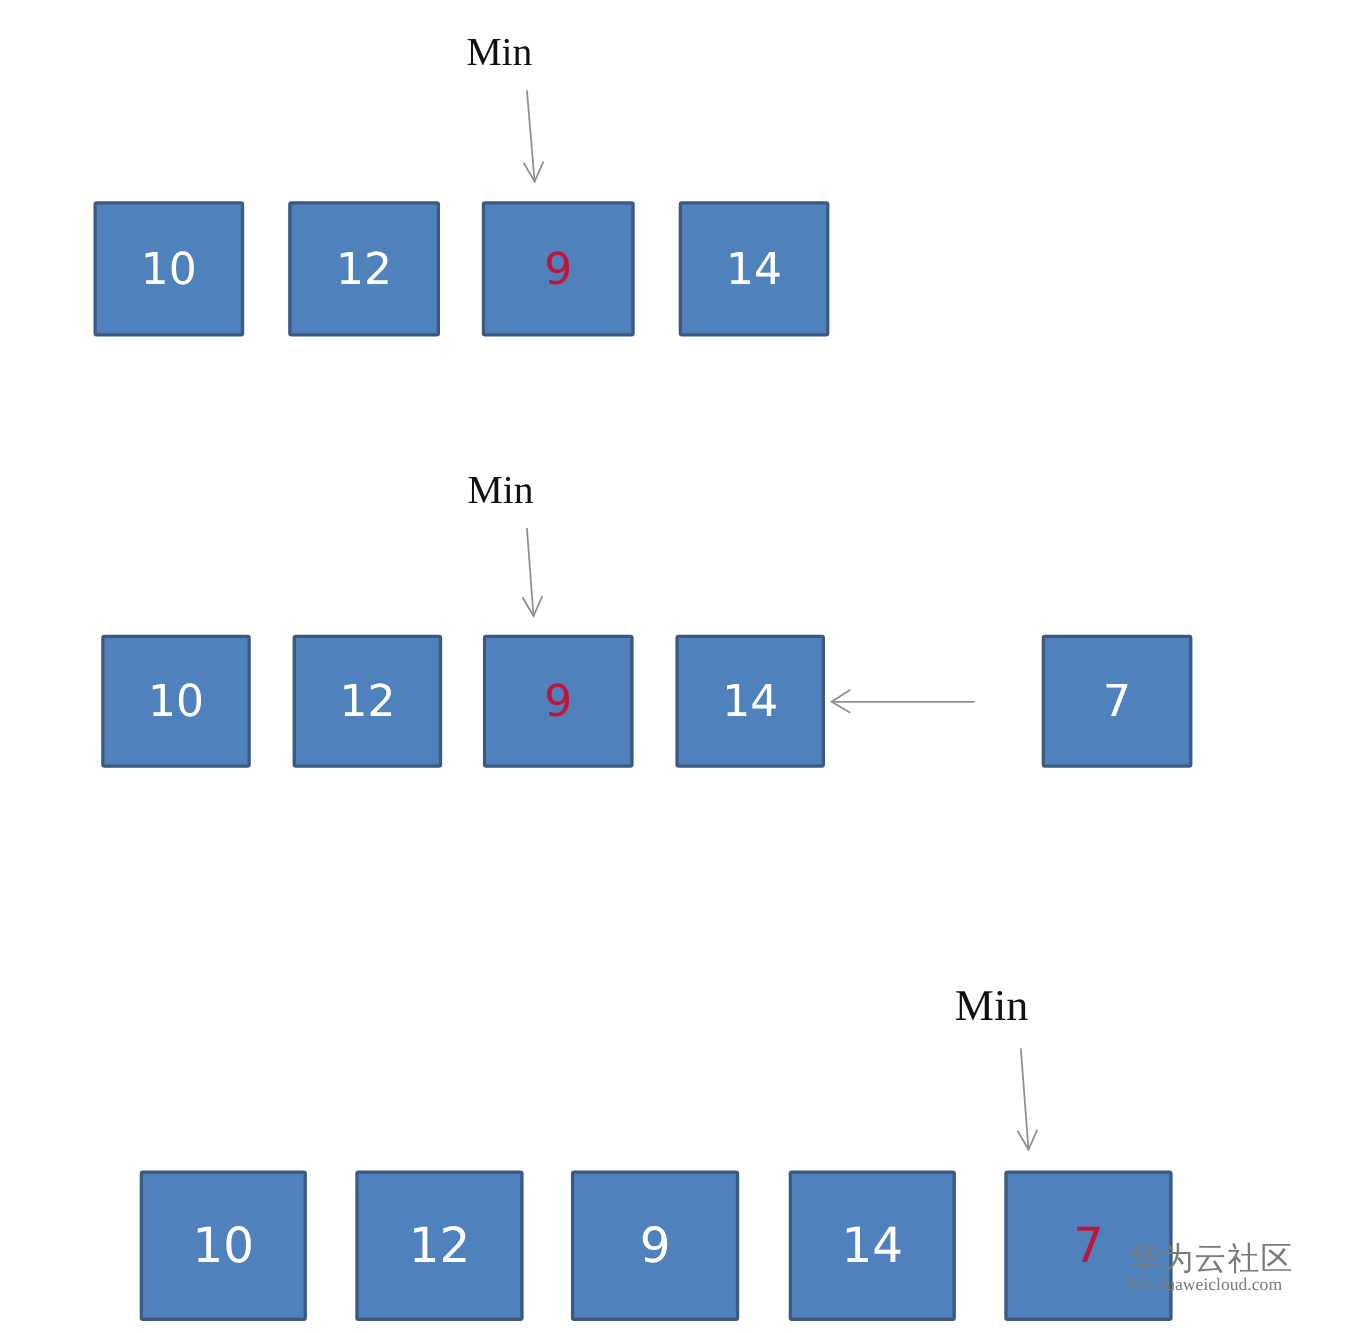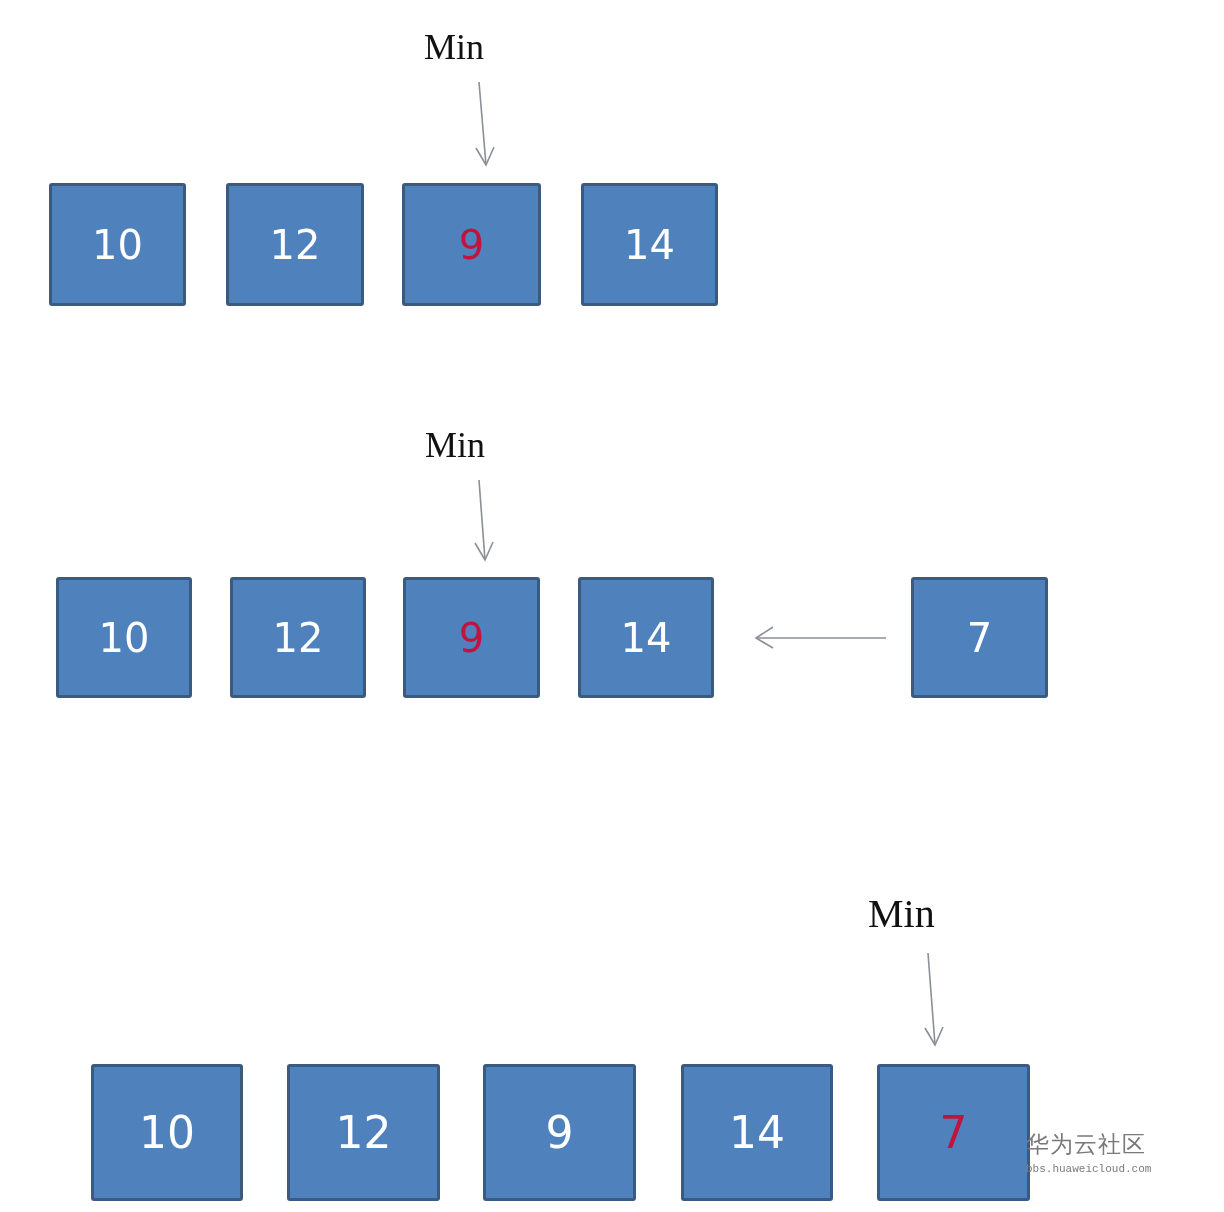--- a/index.html
+++ b/index.html
@@ -1,27 +1,27 @@
 <!DOCTYPE html>
 <html><head>
 <meta charset="utf-8">
 <style>
   html, body { margin: 0; padding: 0; background: #ffffff; }
   body { width: 1224px; height: 1212px; position: relative; overflow: hidden;
          font-family: "DejaVu Sans", sans-serif; }
   .box { position: absolute; background: #4f81bd; border: 3px solid #3b5a80;
          border-radius: 3px; box-sizing: border-box;
          display: flex; align-items: center; justify-content: center;
-         color: #ffffff; font-family: "DejaVu Sans", sans-serif; font-size: 40px; }
+         color: #ffffff; font-family: "DejaVu Sans", sans-serif; font-size: 40px; margin-left: 36px; }
   .box.hl span { color: #c0143c; }
   .label { position: absolute; font-family: Liberation Serif, serif; font-size: 36px; color: #111; }
   svg.arrows { position: absolute; left: 0; top: 0; }
   .wm { position: absolute; left: 1026px; top: 1128px; color: #7a7a7a; }
-  .wm .cn { font-size: 23px; letter-spacing: 1px; line-height: 32px; }
-  .wm .en { font-family: Liberation Mono, monospace; font-size: 11px; line-height: 18px; }
+  .wm .cn { font-size: 29px; letter-spacing: 1px; line-height: 32px; }
+  .wm .en { font-family: Liberation Serif, serif; font-size: 16px; line-height: 18px; }
 </style>
 </head>
 <body>
 
 <svg class="arrows" width="1224" height="1212">
   <g stroke="#8a8f98" stroke-width="1.6" fill="none">
 
     <g>
       <line x1="479" y1="82" x2="486" y2="165"></line>
       <polyline points="476,148 486,165 494,147"></polyline>

